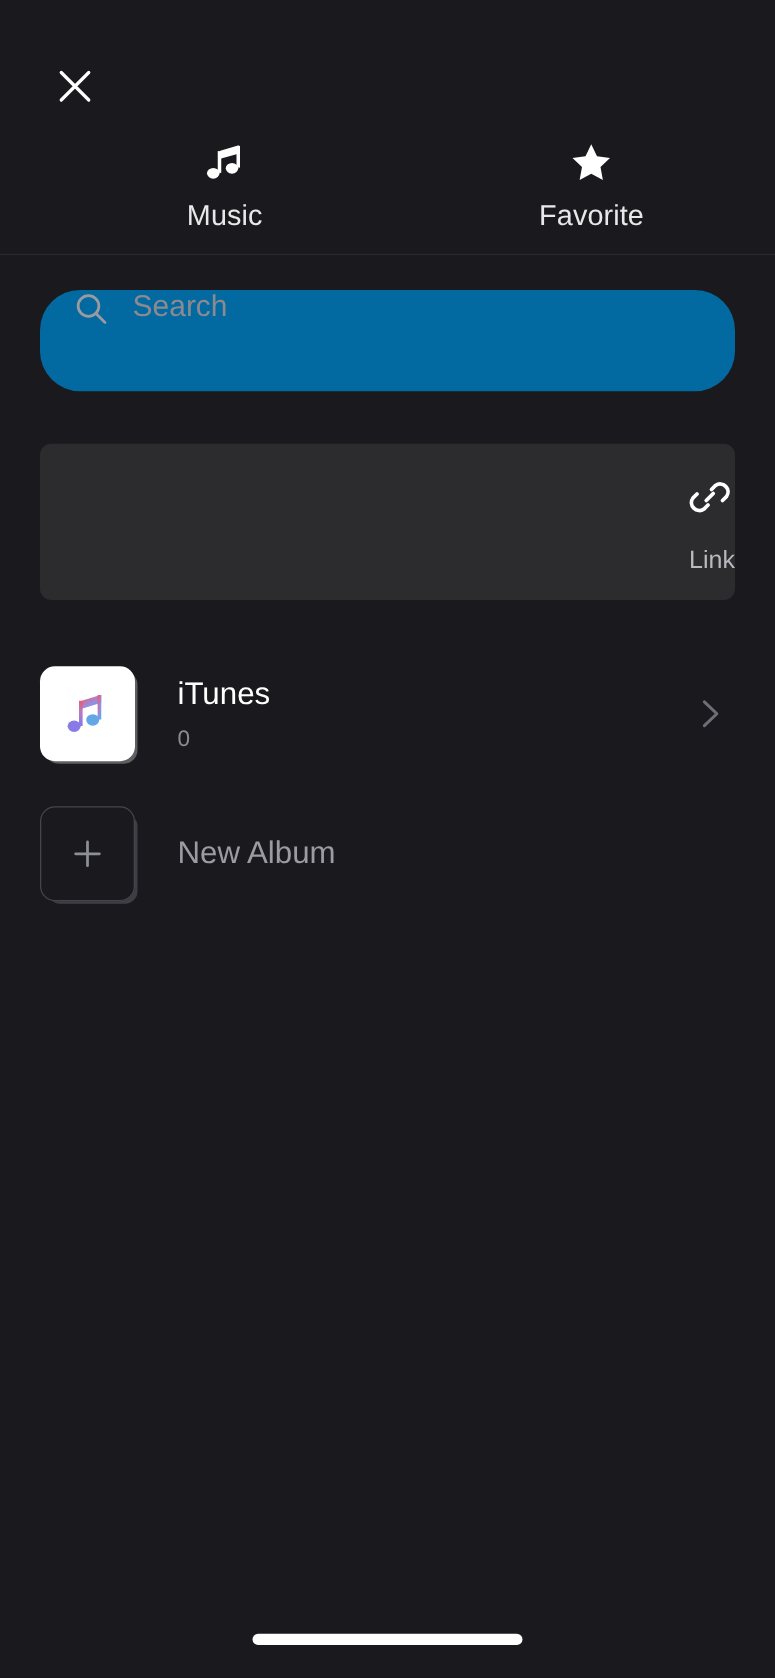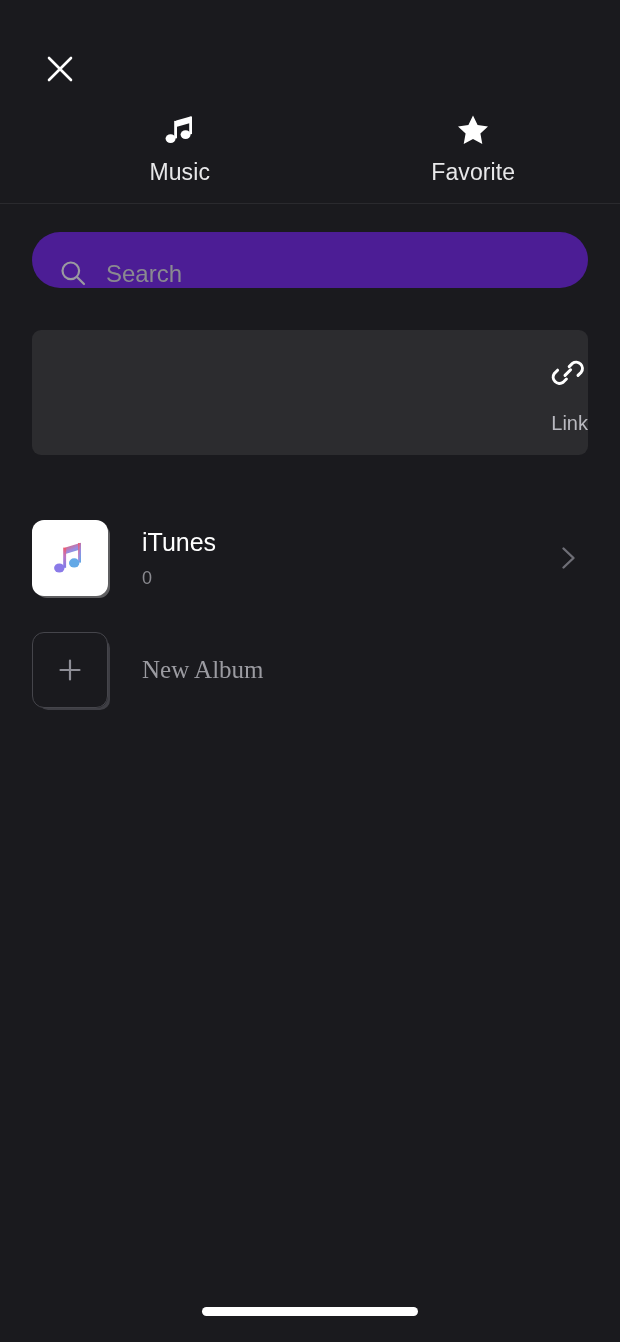--- a/index.html
+++ b/index.html
@@ -67,24 +67,24 @@
     border-radius:3px;
     background:#6e5af2;
   }
 
   
   .search-wrap {
     padding:28px 32px 0 32px;
     flex:0 0 auto;
   }
   .search-bar {
-    height:56px;
-    background:#4c1d95;
+    height:81px;
+    background:#0369a1;
     border-radius:32px;
-    display:flex; align-items:flex-end;
+    display:flex; align-items:flex-start;
     padding:0 26px;
     cursor:text;
   }
   .search-icon { flex:0 0 auto; display:flex; align-items:center; }
   .search-input {
     flex:1;
     border:none; outline:none; background:transparent;
     color:#d8d8dc;
     font-family:"Liberation Sans", sans-serif;
     font-size:24px;
@@ -117,21 +117,21 @@
     font-size:20px;
     color:#b9b9bf;
   }
   .dots { display:flex; gap:13px; align-items:center; }
   .dots i {
     width:8px; height:8px; border-radius:50%;
     background:#ffffff; display:block;
   }
 
   
-  .list { padding:12px 32px; flex:1 1 auto; }
+  .list { padding:0 32px; flex:1 1 auto; }
 
   .list-row {
     display:flex; align-items:center;
     height:110px;
     cursor:pointer;
   }
   .row-thumb {
     width:76px; height:76px;
     border-radius:12px;
     flex:0 0 auto;
@@ -156,21 +156,21 @@
     font-size:25px;
     color:#ffffff;
     line-height:1.1;
   }
   .row-sub {
     font-size:18px;
     color:#8a8a90;
     margin-top:12px;
     line-height:1;
   }
-  .row-title.muted { color:#9b9ba1;font-family:Liberation Serif, serif; }
+  .row-title.muted { color:#9b9ba1; }
   .row-chevron {
     flex:0 0 auto;
     display:flex; align-items:center; justify-content:center;
     width:40px; height:40px;
   }
 
   
   .home-indicator {
     position:absolute;
     left:50%; transform:translateX(-50%);

